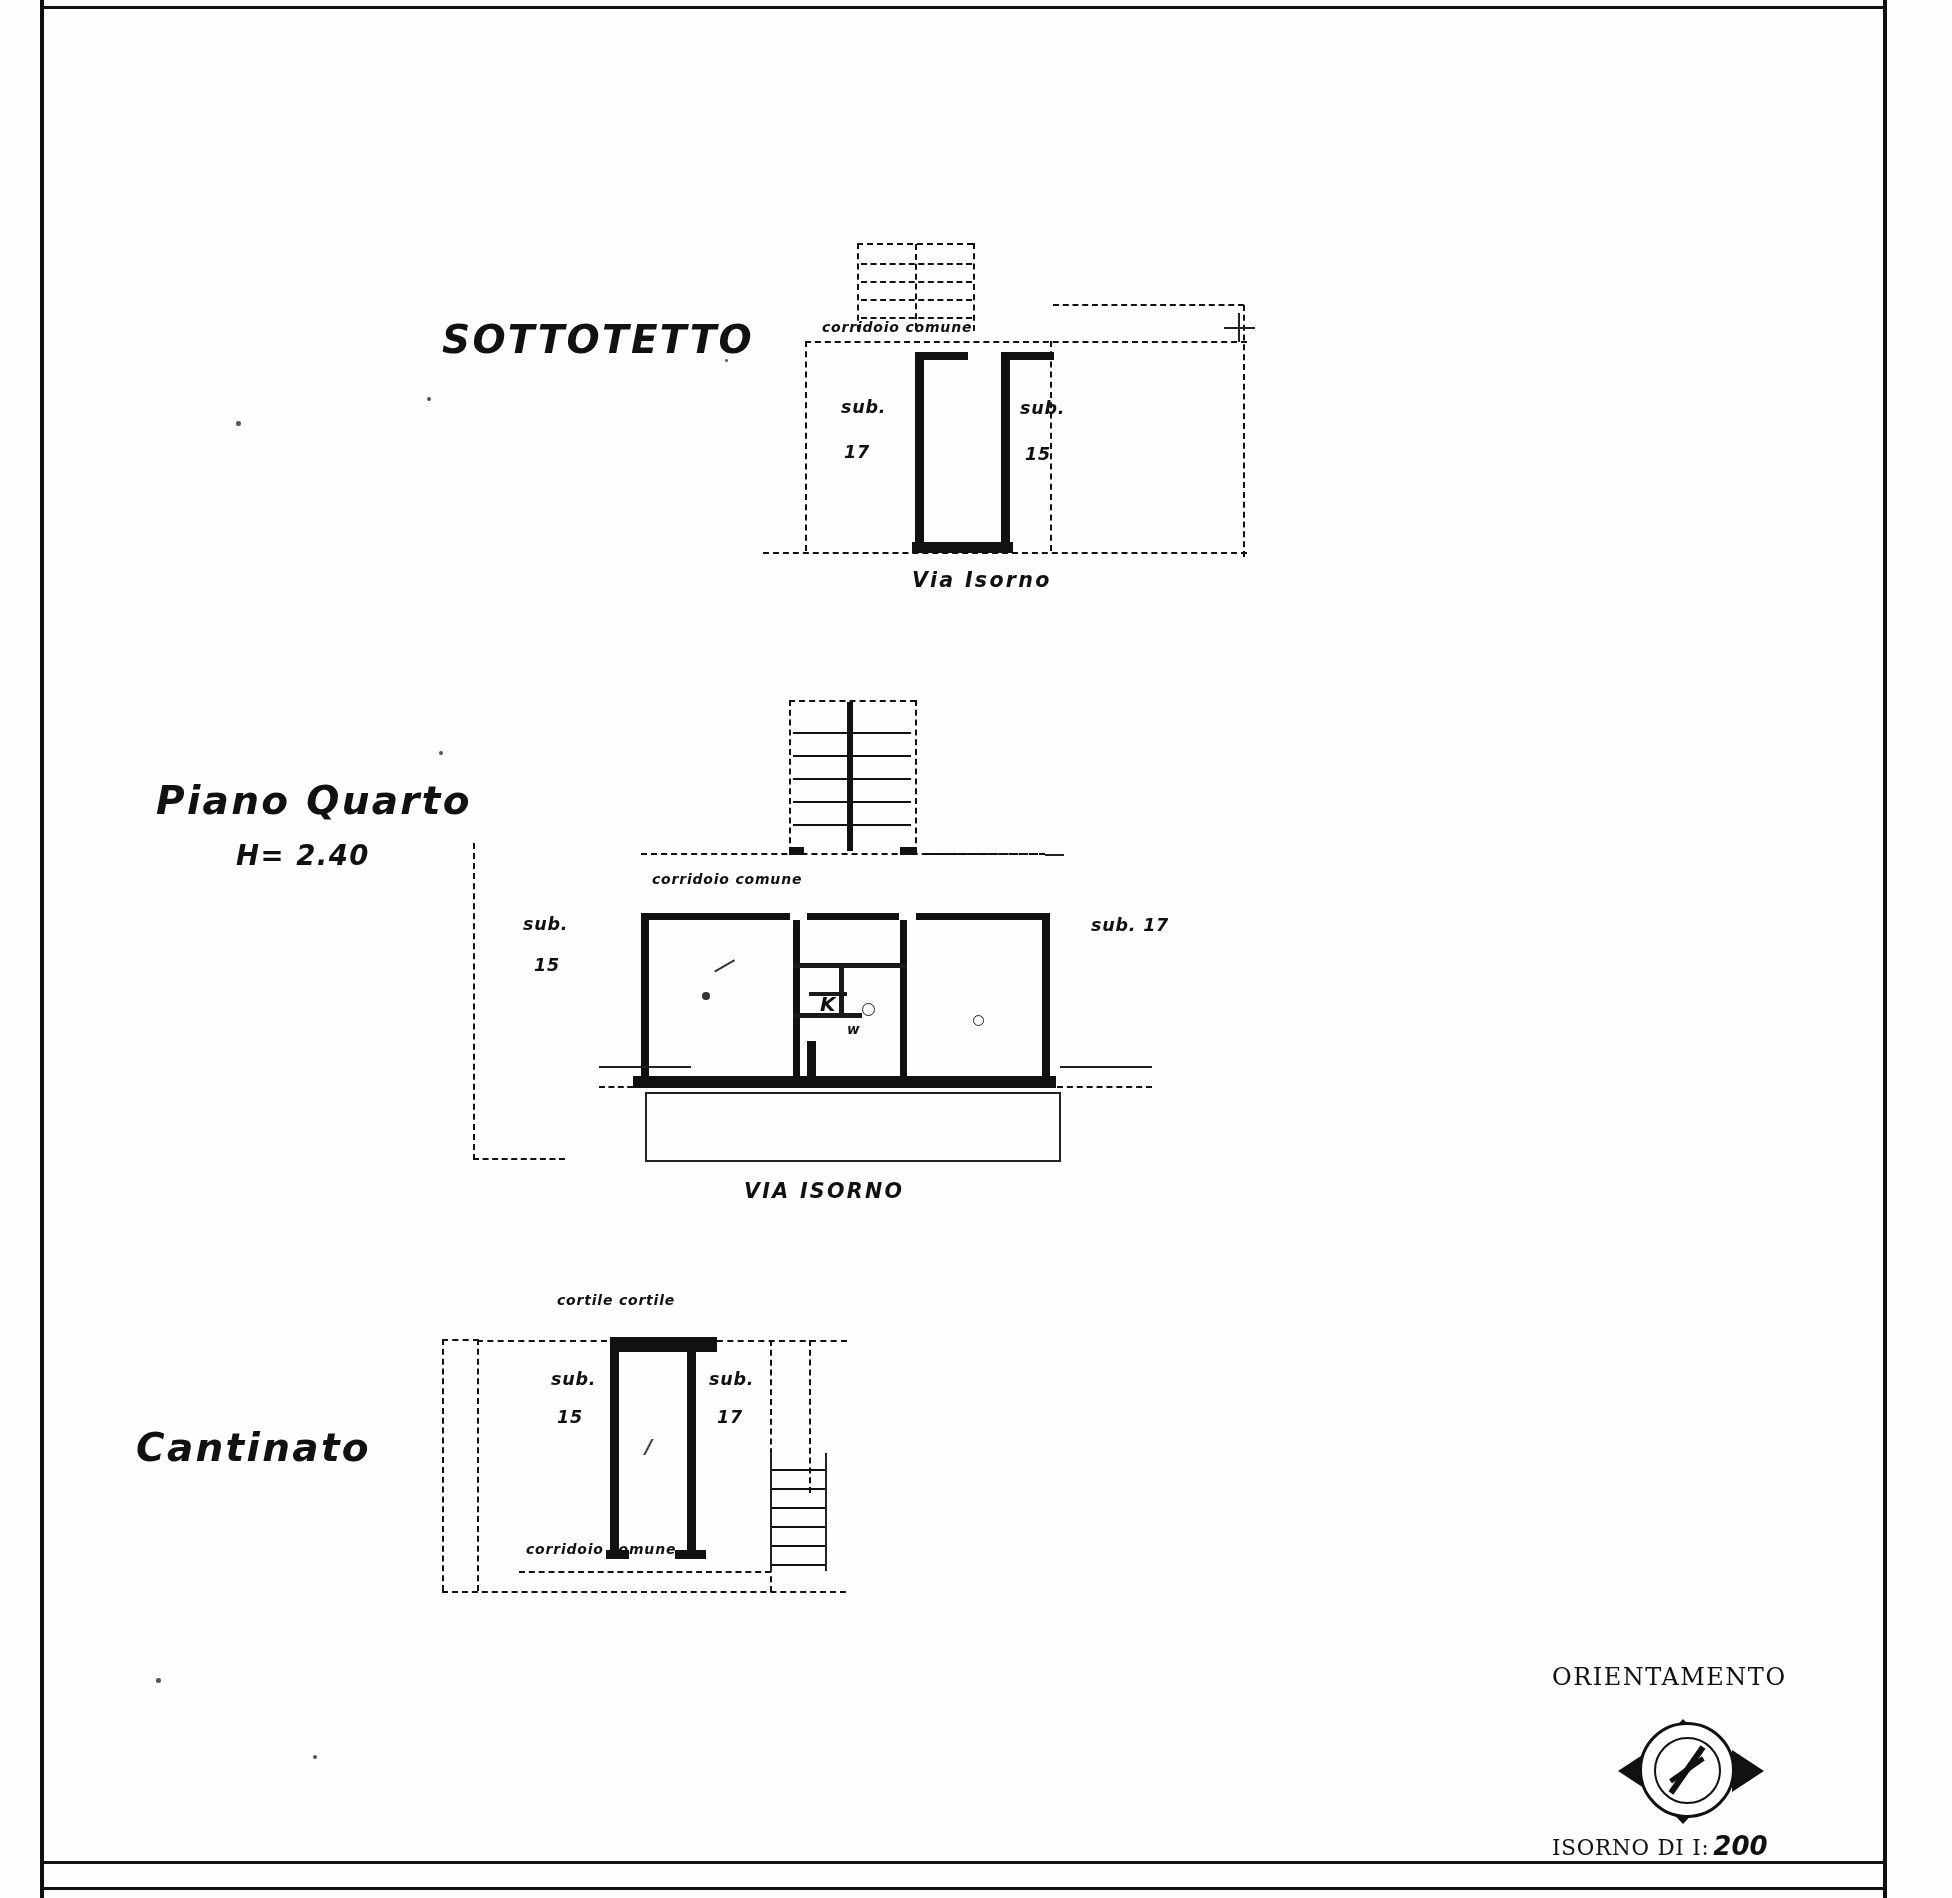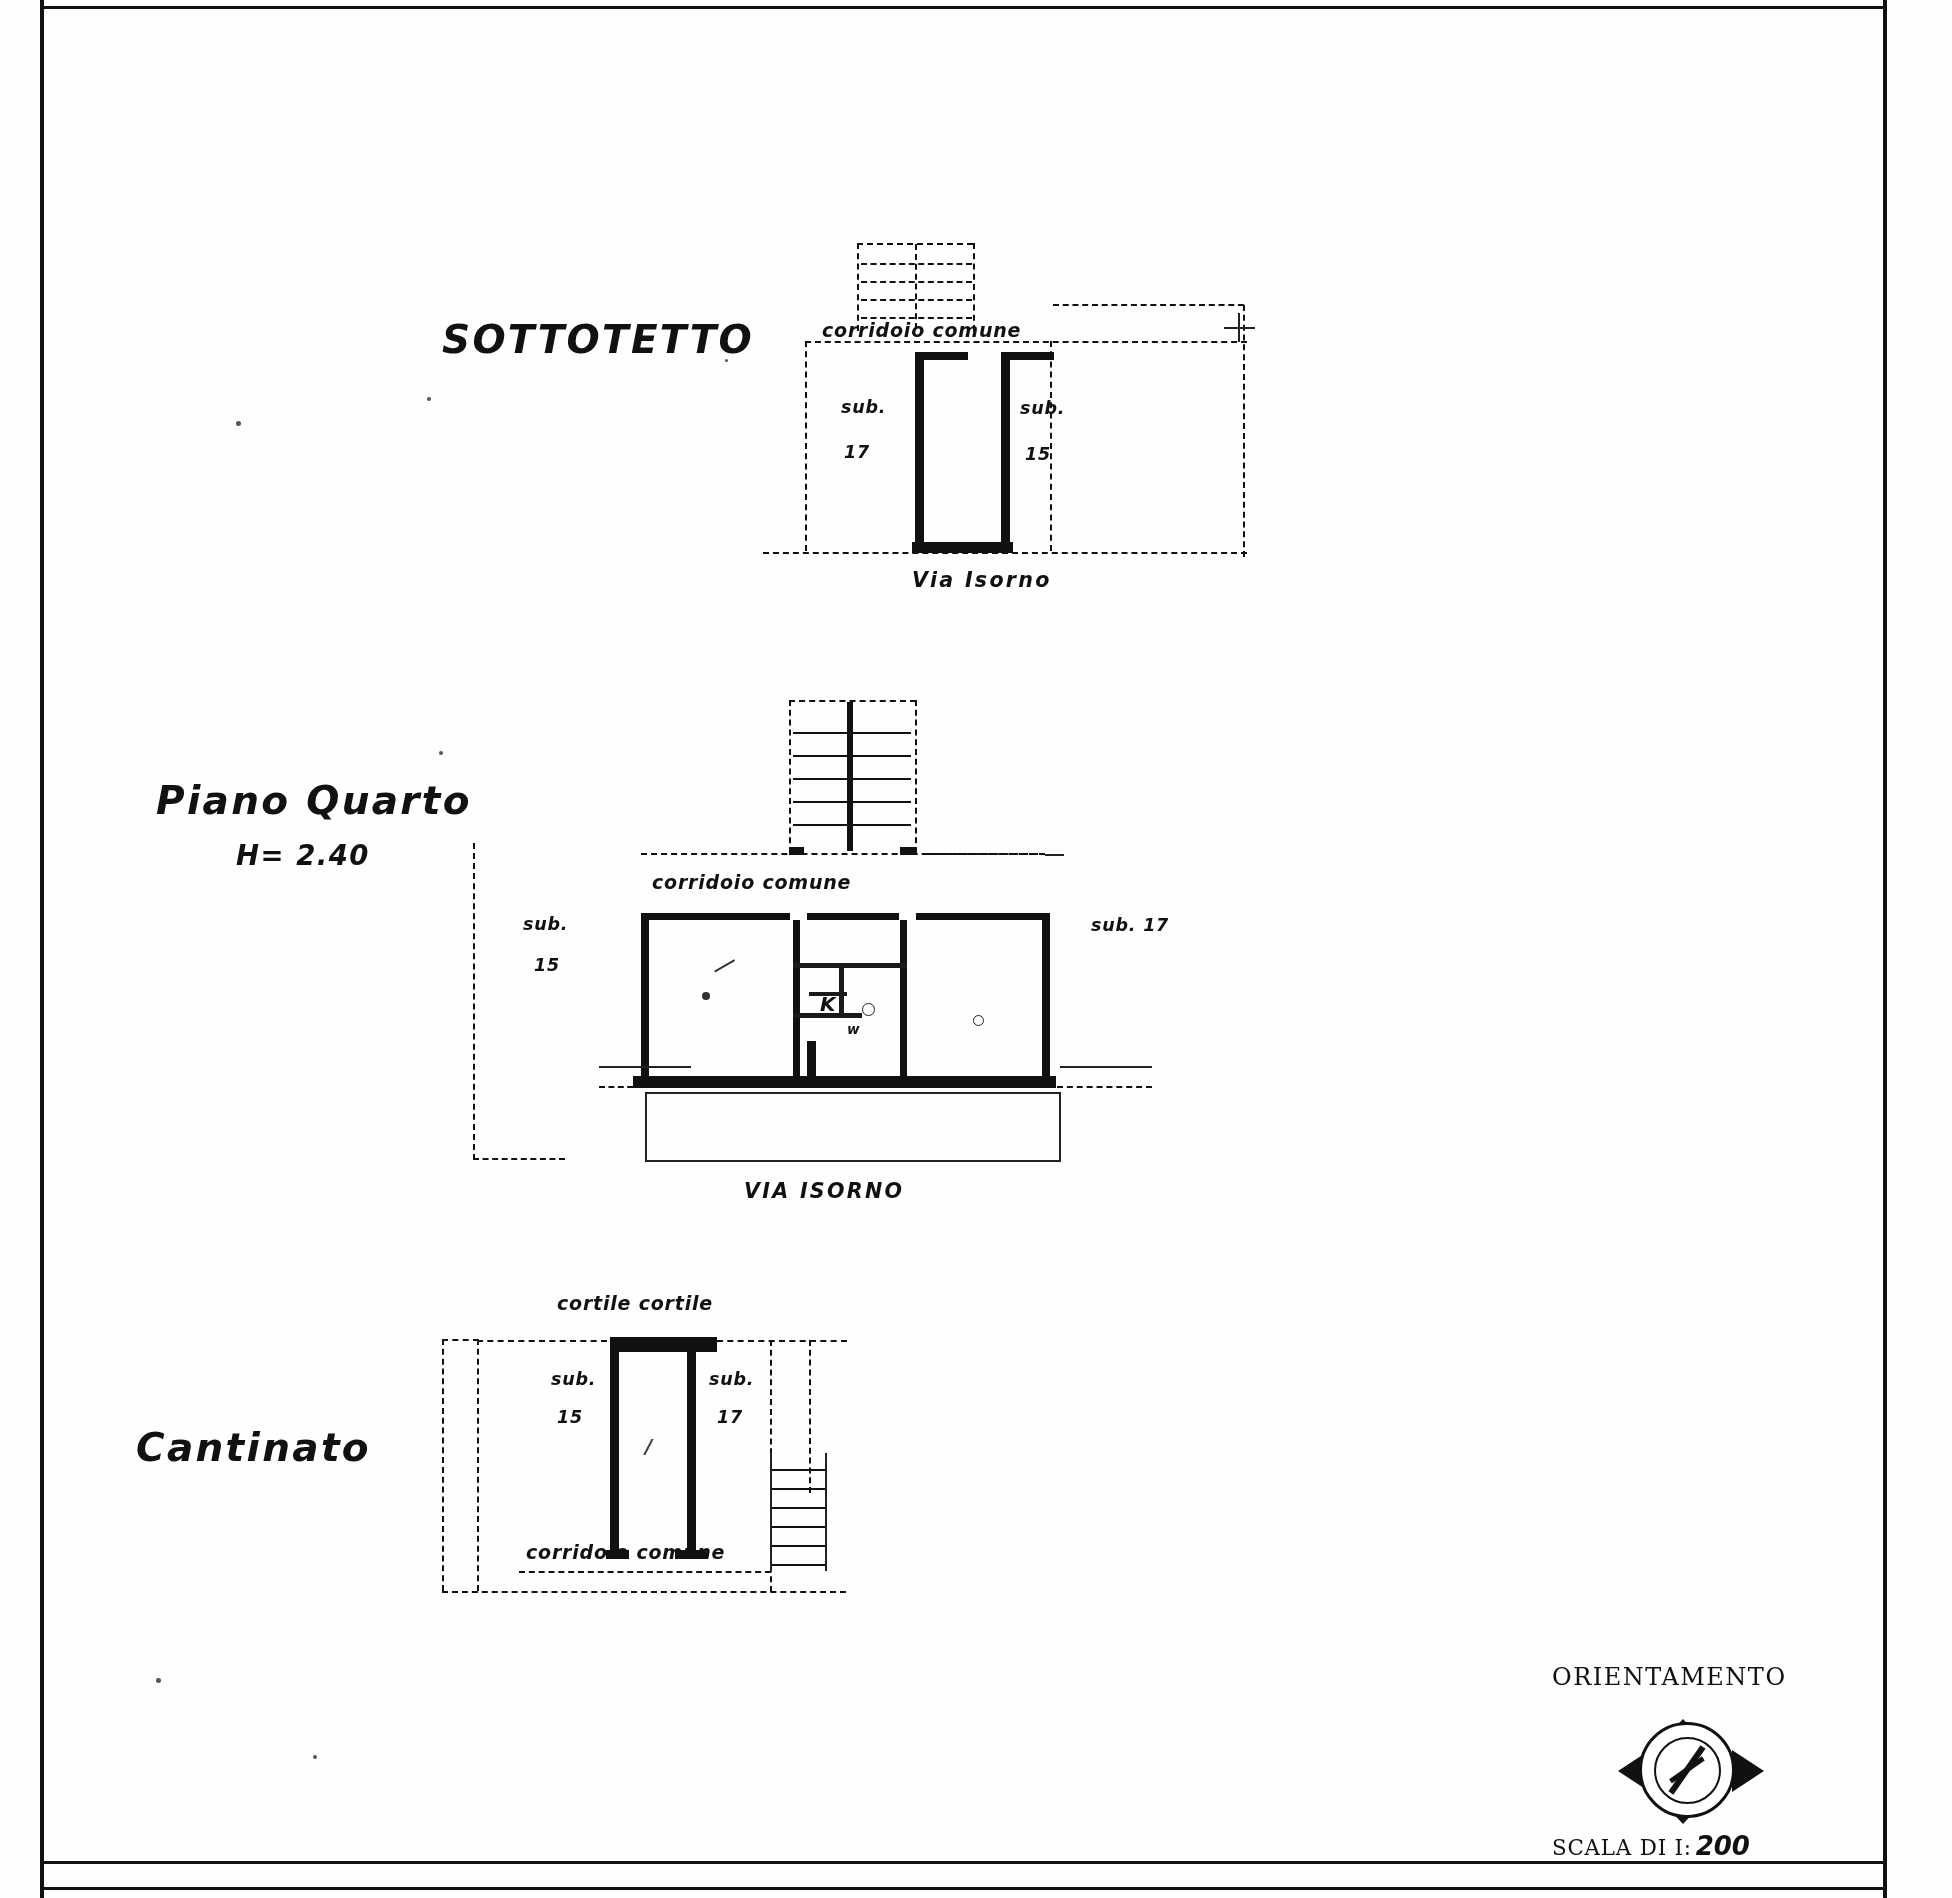--- a/index.html
+++ b/index.html
@@ -65,21 +65,21 @@
   }
   .title-big {
     font-size: 39px;
     letter-spacing: 2.3px;
   }
   .title-mid {
     font-size: 27.5px;
     letter-spacing: 1.5px;
   }
   .lbl {
-    font-size: 19px;
+    font-size: 14px;
     letter-spacing: 0.8px;
   }
   .lbl-sm {
     font-size: 17.5px;
     letter-spacing: 0.8px;
     text-align: right;
   }
   .lbl-street {
     font-size: 20.6px;
     letter-spacing: 2.3px;
@@ -327,18 +327,18 @@
     <div class="abs" style="left:53px; top:90px; width:0; height:0;
       border-left:20px solid transparent; border-right:20px solid transparent; border-top:21.4px solid #111;"></div>
     <div class="compass" style="left:29px; top:9.2px;">
       <div class="compass-inner"></div>
       <div class="needle"></div>
       <div class="needle2"></div>
     </div>
   </div>
 
   <div class="abs" style="left:1552px; top:1831px;">
-    <span class="scale-title">SCALA DI I:</span>
+    <span class="scale-title">ISORNO DI I:</span>
     <span class="scale-num">200</span>
   </div>
 
 </div>
 
 
 </body></html>

